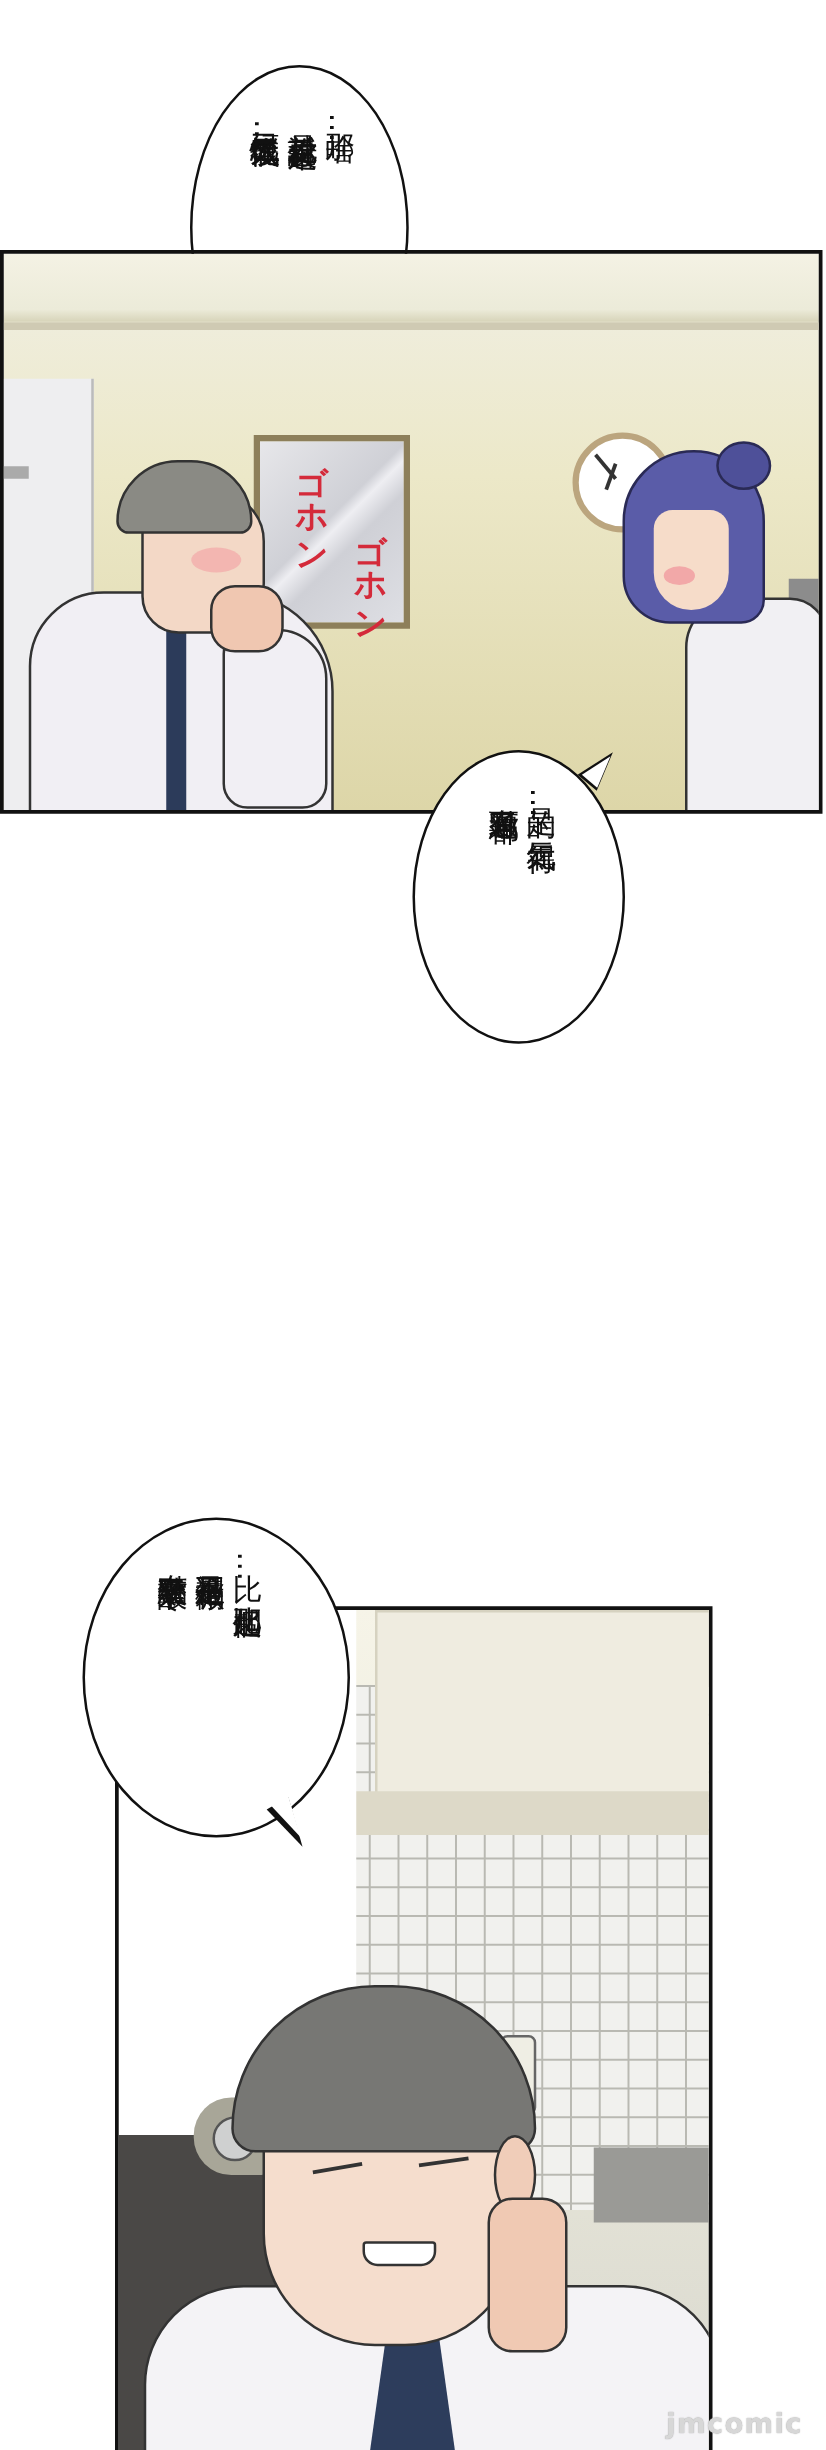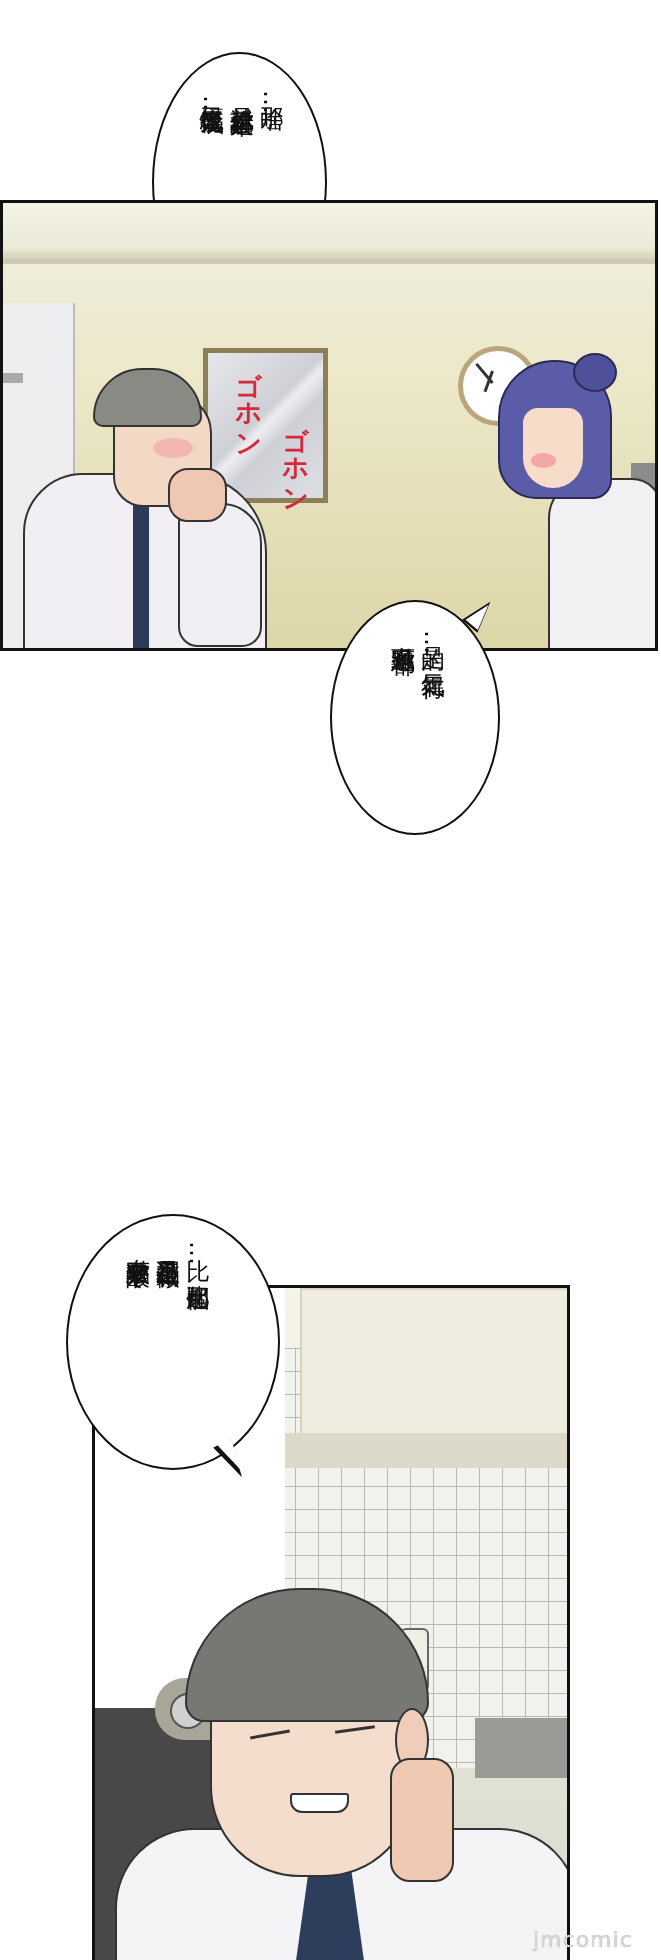--- a/index.html
+++ b/index.html
@@ -73,21 +73,21 @@
   .man2-hair { left:90px; top:300px; width:240px; height:130px; background:#777774; border-radius:120px 120px 20px 20px; border:2px solid #333; }
   .man2-face { left:115px; top:355px; width:200px; height:230px; background:#f5ddcd; border-radius:40px 60px 90px 90px; border:2px solid #333; }
   .man2-ear { left:300px; top:420px; width:30px; height:60px; background:#f0cdb9; border-radius:50%; border:2px solid #333; }
   .man2-hand { left:295px; top:470px; width:60px; height:120px; background:#f0c9b3; border-radius:20px; border:2px solid #333; }
   .man2-body { left:20px; top:540px; width:460px; height:160px; background:#f4f3f6; border-radius:80px 80px 0 0; border:2px solid #333; }
   .man2-tie { left:200px; top:580px; width:70px; height:100px; background:#2d3d5c; clip-path:polygon(20% 0,80% 0,100% 100%,0 100%); }
   .man2-eye1 { left:155px; top:445px; width:40px; height:3px; background:#333; transform:rotate(-10deg); }
   .man2-eye2 { left:240px; top:440px; width:40px; height:3px; background:#333; transform:rotate(-8deg); }
   .man2-mouth { left:195px; top:505px; width:55px; height:16px; background:#fff; border:2px solid #333; border-radius:3px 3px 12px 12px; }
 
-  .watermark { left:533px; top:1927px; color:#d7d7d7; font-size:22px; font-weight:normal; font-family:"DejaVu Sans", sans-serif; text-shadow:0 0 1px #999; letter-spacing:1px; }
+  .watermark { left:533px; top:1927px; color:#d7d7d7; font-size:22px; font-weight:bold; font-family:"DejaVu Sans", sans-serif; text-shadow:0 0 1px #999; letter-spacing:1px; }
 </style>
 </head>
 <body>
 
 <div class="bubble b1"></div>
 <div class="tail b1-tail"></div>
 <div class="tail b1-tail-in"></div>
 <div class="bubble-text b1-text">
   <span>那啥…</span><br>
   <span>就是說你看起來</span><br>

